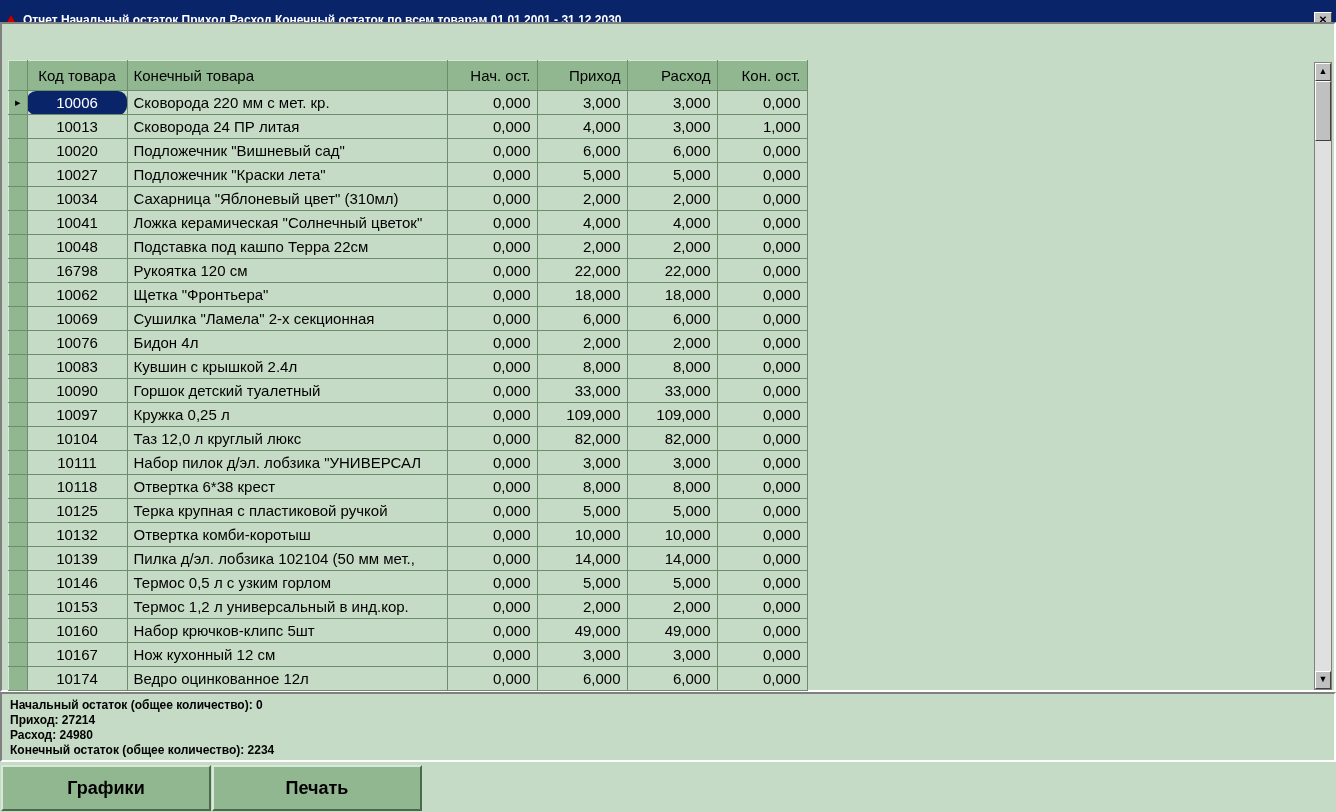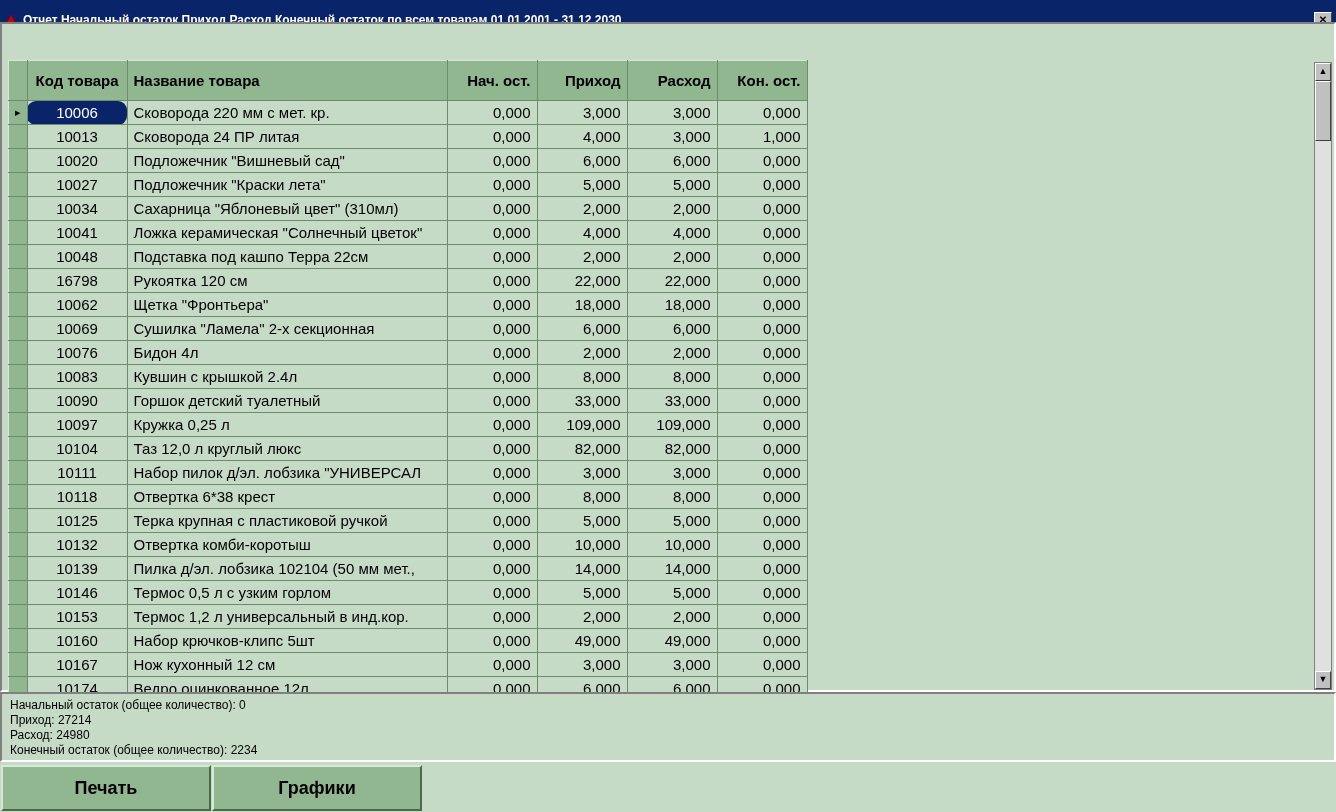--- a/index.html
+++ b/index.html
@@ -61,24 +61,24 @@
   .grid {
     border-collapse: collapse;
     font-size: 15px;
     background:#c6dbc6;
   }
   .grid th {
     background:#91b791;
     border: 1px solid #6d8c6d;
     border-top-color:#d8e8d8;
     border-left-color:#d8e8d8;
-    font-weight:bold;
+    font-weight:normal;
     padding: 3px 6px;
     font-size:15px;
-    height:40px;
+    height:30px;
   }
   .grid td {
     border: 1px solid #6d8c6d;
     padding: 2px 6px;
     height:24px;
     font-size:15px;
     background:#c6dbc6;
     white-space:nowrap;
     overflow:hidden;
   }
@@ -129,20 +129,21 @@
     top: 692px;
     height: 70px;
     border-top: 2px solid #808080;
     border-bottom: 2px solid #fff;
     border-left: 2px solid #808080;
     border-right: 2px solid #fff;
     padding: 4px 8px;
     font-size: 12px;
     line-height: 15px;
     background:#c6dbc6;
+    font-weight:bold;
   }
 
   .button-bar {
     position:absolute;
     left:0; right:0;
     bottom:0;
     height:48px;
     display:flex;
     background:#c6dbc6;
   }
@@ -178,21 +179,21 @@
 </div>
 
 <div class="content-area"></div>
 
 <div class="grid-wrap">
   <table class="grid">
     <thead>
       <tr>
         <th class="row-handle"></th>
         <th class="col-code">Код товара</th>
-        <th class="col-name">Название товара</th>
+        <th class="col-name">Конечный товара</th>
         <th class="col-num">Нач. ост.</th>
         <th class="col-num">Приход</th>
         <th class="col-num">Расход</th>
         <th class="col-num">Кон. ост.</th>
       </tr>
     </thead>
     <tbody id="grid-body">
         <tr>
           <td class="row-handle"><span class="marker">▸</span></td>
           <td class="col-code selected">10006</td>
@@ -431,15 +432,15 @@
 </div>
 
 <div class="summary-panel">
   <div>Начальный остаток (общее количество): 0</div>
   <div>Приход: 27214</div>
   <div>Расход: 24980</div>
   <div>Конечный остаток (общее количество): 2234</div>
 </div>
 
 <div class="button-bar">
+  <div class="btn">Графики</div>
   <div class="btn">Печать</div>
-  <div class="btn">Графики</div>
 </div>
 
 </body></html>

